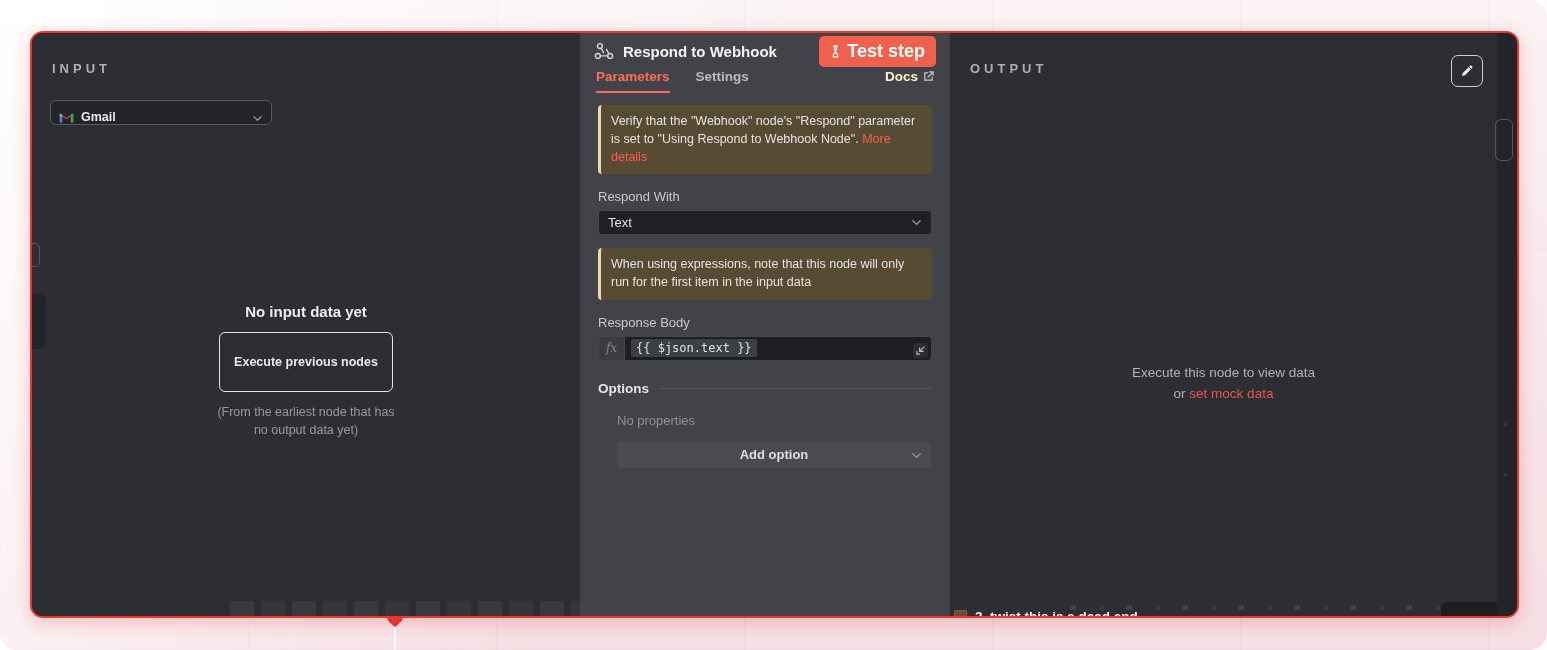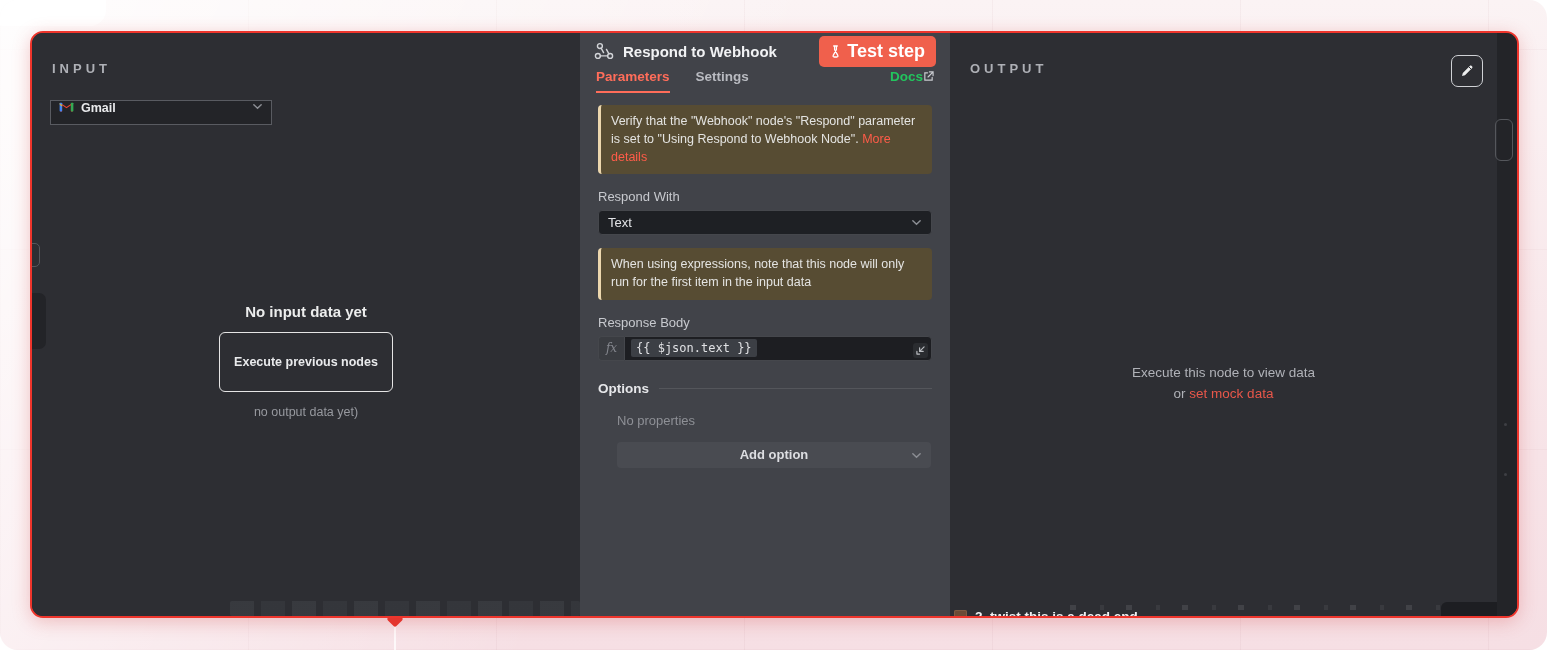--- a/index.html
+++ b/index.html
@@ -23,22 +23,22 @@
   .panel-output { position:absolute; left:918px; top:0; bottom:0; right:20px; background:#2d2e33; }
   .right-strip  { position:absolute; right:0; top:0; bottom:0; width:20px; background:#232428; }
   .strip-cut { position:absolute; left:-2px; top:86px; width:18px; height:42px;
     border:1px solid #55575c; border-radius:6px; background:transparent; }
   .strip-dot { position:absolute; left:7px; width:3px; height:3px; border-radius:50%; background:#3e3f44; }
 
   
   .panel-head { position:absolute; left:20px; top:28px; font-size:13px; font-weight:bold;
     letter-spacing:4px; color:#aeb0b6; }
   .src-select { position:absolute; left:18px; top:67px; width:222px; height:25px;
-    background:#232428; border:1px solid #595b61; border-radius:0;
-    display:flex; align-items:flex-start; padding:0 8px; cursor:pointer; }
+    background:#232428; border:1px solid #595b61; border-radius:6px;
+    display:flex; align-items:flex-end; padding:0 8px; cursor:pointer; }
   .src-select .lbl { color:#e9eaec; font-size:12.5px; font-weight:bold; margin-left:7px; flex:1; }
   .chev { width:11px; height:11px; }
   .empty-input { position:absolute; left:0; right:0; top:270px; text-align:center; }
   .empty-title { font-size:15px; font-weight:bold; color:#eceded; }
   .exec-btn { margin-top:12px; display:inline-block; padding:22px 14px; background:transparent;
     border:1px solid #e5e5e5; border-radius:6px; color:#e9eaec; font-size:12.5px;
     font-weight:bold; cursor:pointer; font-family:"Liberation Sans",sans-serif; }
   .empty-cap { margin-top:11px; font-size:12.5px; color:#97999f; line-height:1.45; }
   .ticks-in { position:absolute; left:198px; right:0; bottom:0; height:15px; opacity:.9;
     background:repeating-linear-gradient(90deg,#393b40 0 24px, #2d2e33 24px 31px,
@@ -53,22 +53,22 @@
     align-items:center; padding:0 14px; }
   .ndv-title { color:#f1f2f4; font-size:15px; font-weight:bold; margin-left:9px; flex:1; }
   .test-btn { display:flex; align-items:center; gap:6px; background:#f0604c; color:#fff;
     font-size:18px; font-weight:bold; border:none; border-radius:5px; padding:5px 11px;
     cursor:pointer; font-family:"Liberation Sans",sans-serif; }
   .tabs { position:absolute; left:0; right:0; top:36px; height:26px; display:flex;
     align-items:flex-start; padding:0 16px; }
   .tab { font-size:13.5px; font-weight:bold; margin-right:26px; padding-bottom:7px; cursor:pointer; }
   .tab.active { color:#ff6d5a; border-bottom:2px solid #ff6d5a; }
   .tab.idle { color:#b9bbc1; }
-  .docs { margin-left:auto; color:#22c55e; font-size:13.5px; font-weight:bold; cursor:pointer;
-    display:flex; align-items:center; padding-bottom:6px; }
+  .docs { margin-left:auto; color:#fef9c3; font-size:13.5px; font-weight:bold; cursor:pointer;
+    display:flex; align-items:center; gap:5px; padding-bottom:6px; }
   .ndv-body { position:absolute; left:0; right:0; top:62px; bottom:0; padding:10px 18px; }
   .notice { background:#574c33; border-left:3px solid #ecd7ae; border-radius:4px;
     padding:8px 10px; font-size:12.5px; color:#e4e4e2; line-height:1.42; }
   .notice .link { color:#ff5c49; cursor:pointer; }
   .fld-label { margin:15px 0 6px; font-size:13px; color:#c7c9ce; }
   .select { height:25px; background:#1e2024; border:1px solid #45474c; border-radius:4px;
     display:flex; align-items:center; padding:0 9px; cursor:pointer; }
   .select .val { color:#e3e4e7; font-size:13px; flex:1; }
   .expr-row { display:flex; height:25px; }
   .fx-box { width:26px; background:#3a3c41; border:1px solid #45474c; border-right:none;
@@ -139,20 +139,21 @@
         <span class="lbl">Gmail</span>
         <svg class="chev" viewBox="0 0 12 12">
             <path d="M2 4l4 4 4-4" fill="none" stroke="#8b8d93" stroke-width="1.6" stroke-linecap="round"></path>
           </svg>
       </div>
 
       <div class="empty-input">
         <div class="empty-title">No input data yet</div>
         <button class="exec-btn">Execute previous nodes</button>
         <div class="empty-cap">
+          <div>(From the earliest node that has</div>
           <div>no output data yet)</div>
         </div>
       </div>
 
       <div class="edge-cut-a"></div>
       <div class="edge-cut-b"></div>
       <div class="ticks-in"></div>
     </div>
 
     <div class="panel-center">

